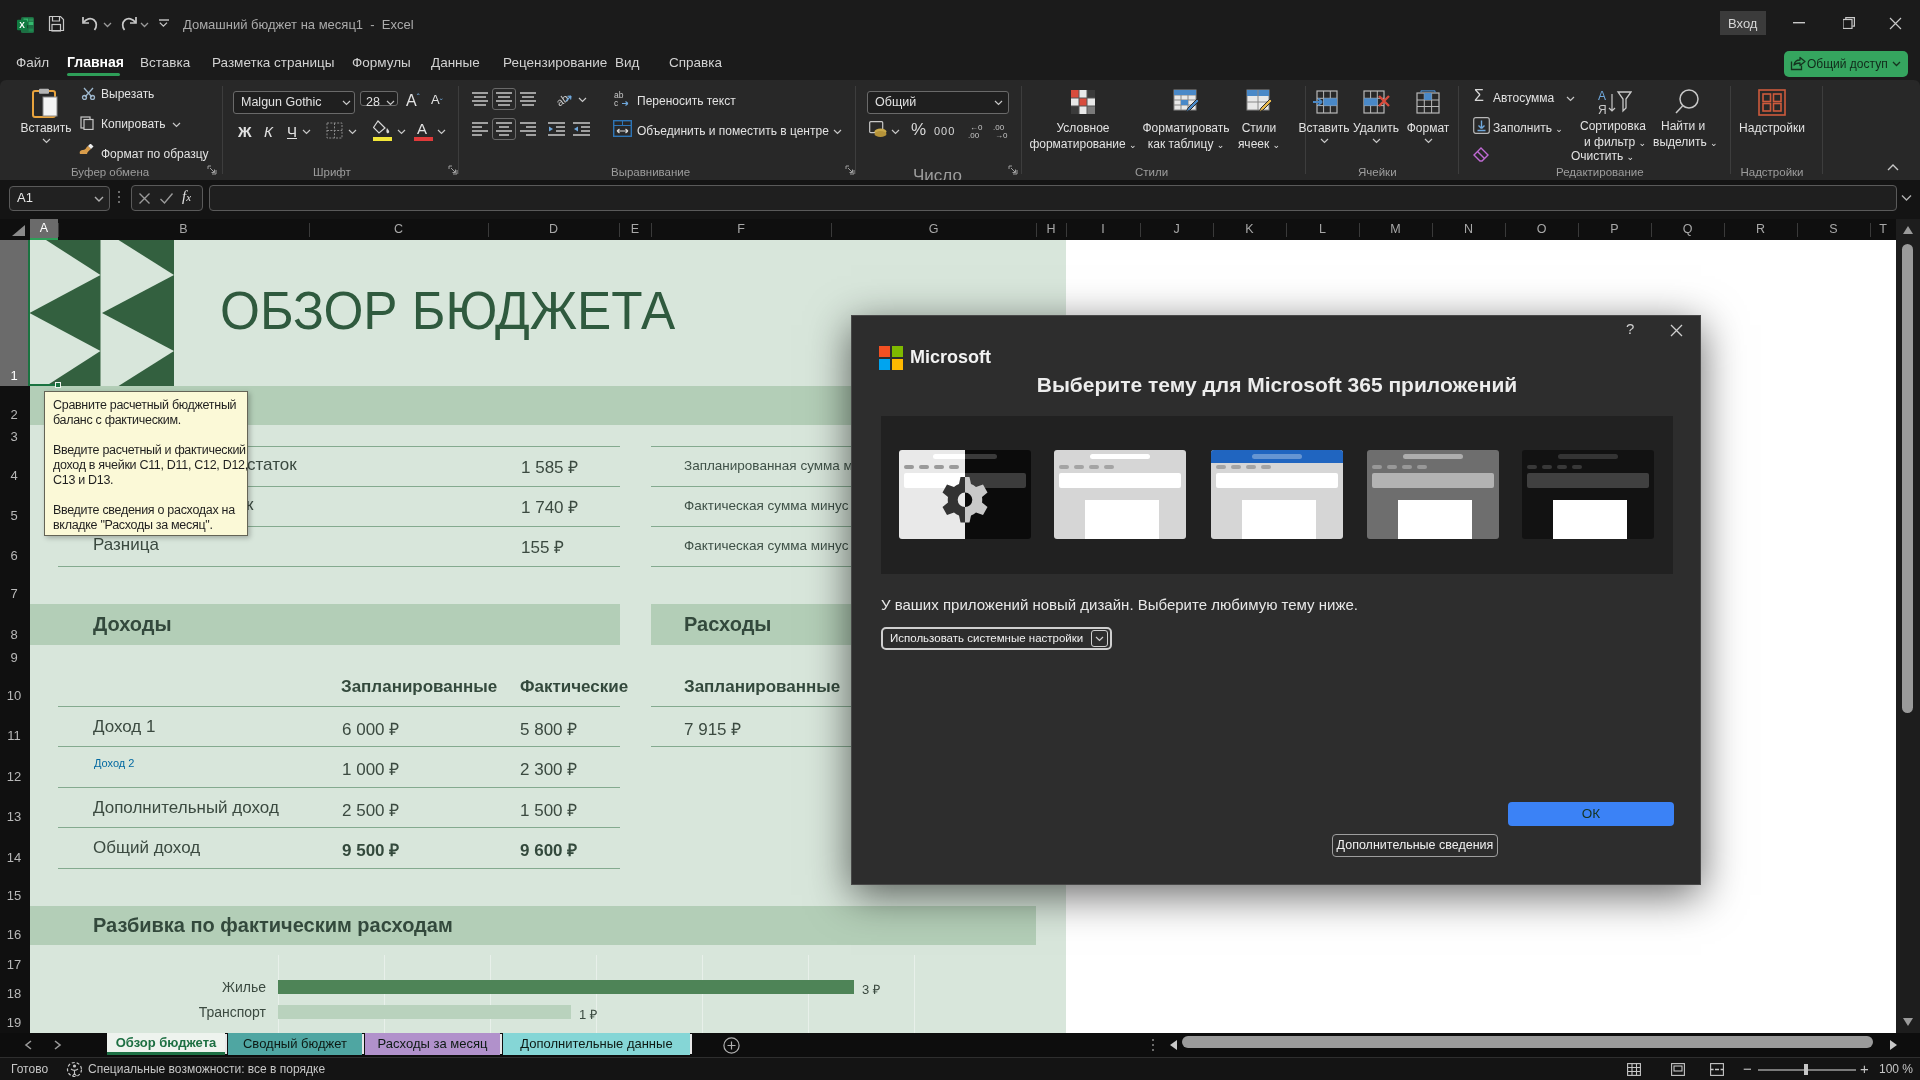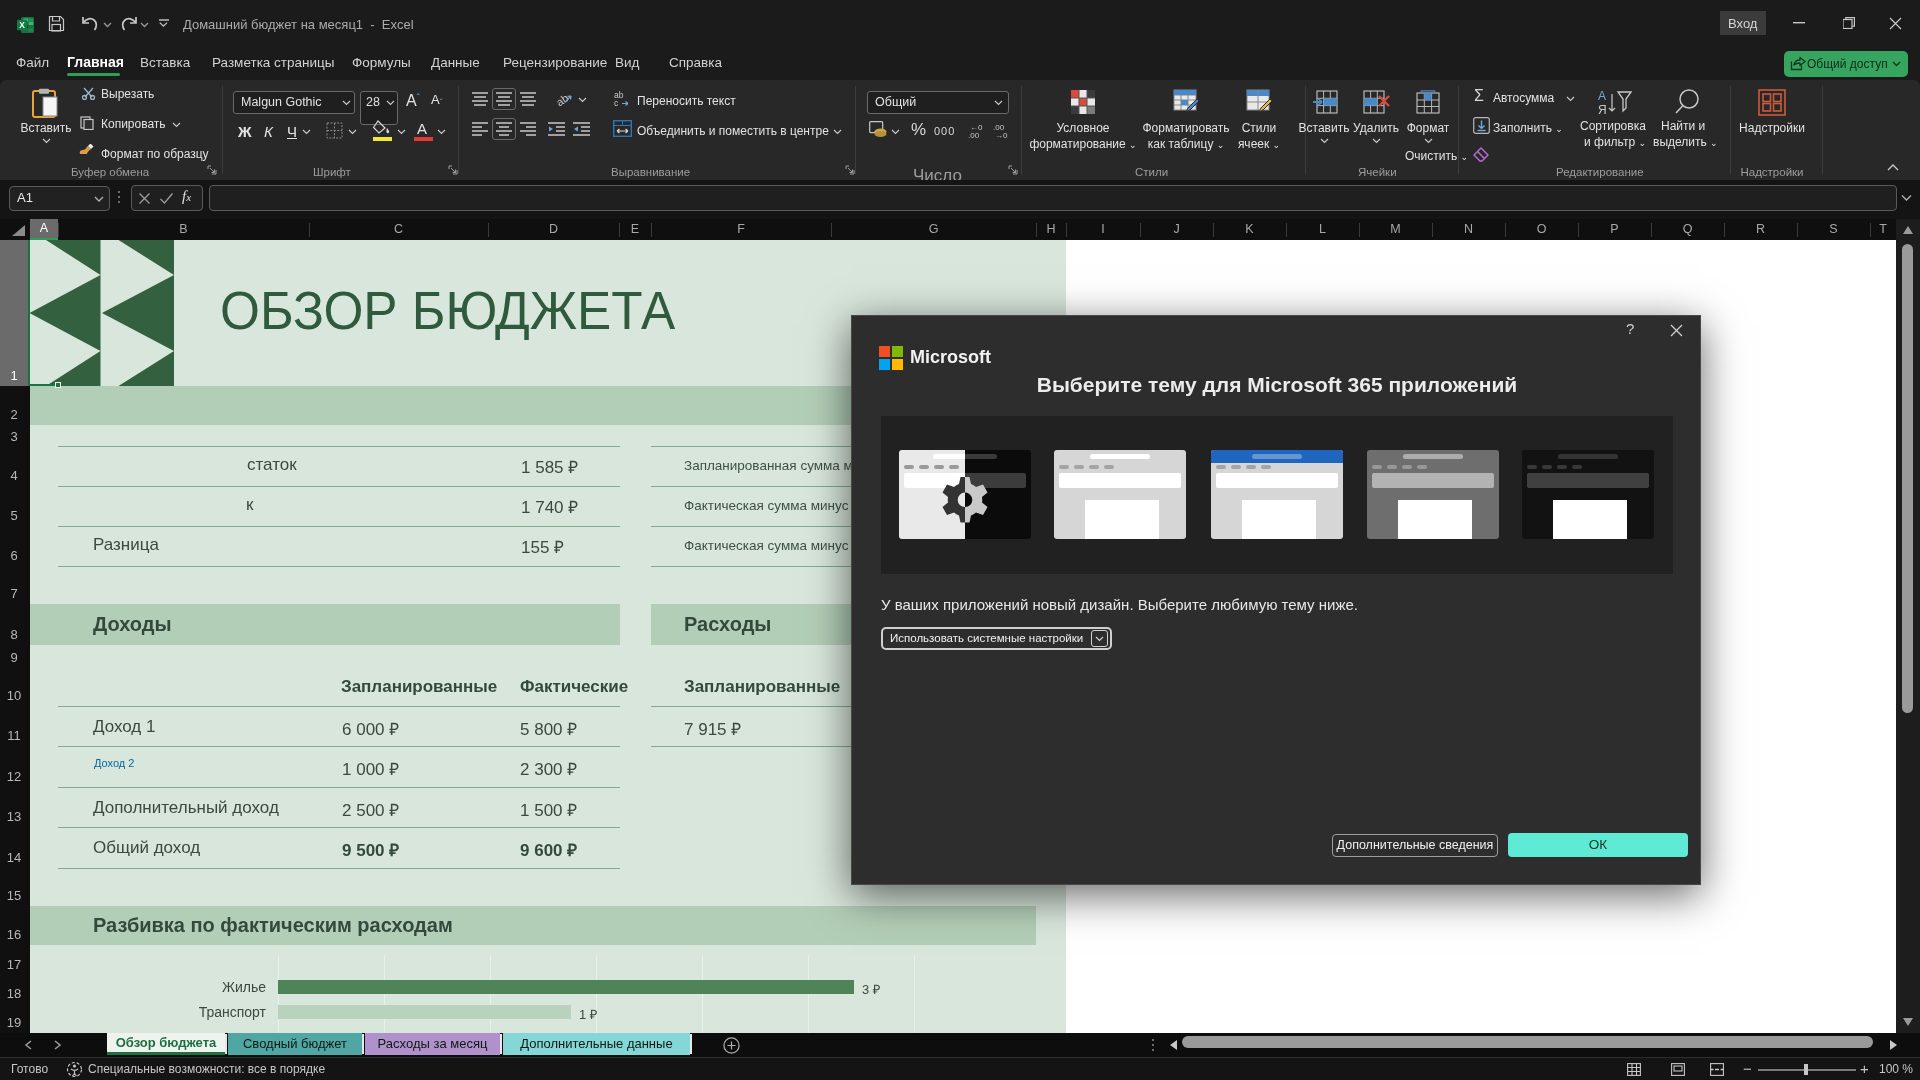--- a/index.html
+++ b/index.html
@@ -138,21 +138,21 @@
   <svg class="abs" style="left:207px;top:85px;" width="10" height="10" viewBox="0 0 10 10">
         <path d="M1 1 h3 M1 1 v3 M9 9 h-4 M9 9 v-4 M3 3 l4.5 4.5 M7.5 4.5 v3 h-3" fill="none" stroke="#9d9d9d" stroke-width="1"></path>
       </svg>
 
   <div class="abs" style="left:233px;top:11px;width:122px;height:23px;background:#1f1f1f;border:1px solid #6a6a6a;border-radius:3px;">
     <div class="abs txt" style="left:7px;top:3px;font-size:12.5px;">Malgun Gothic</div>
     <svg class="abs" style="left:108px;top:8px;" width="9" height="6" viewBox="0 0 9 6">
           <path d="M1 1 l3.5 3.5 L8 1" fill="none" stroke="#c8c8c8" stroke-width="1.2"></path>
         </svg>
   </div>
-  <div class="abs" style="left:360px;top:11px;width:38px;height:34px;background:#1f1f1f;border:1px solid #6a6a6a;border-radius:3px;">
+  <div class="abs" style="left:360px;top:11px;width:38px;height:15px;background:#1f1f1f;border:1px solid #6a6a6a;border-radius:3px;">
     <div class="abs txt" style="left:5px;top:3px;font-size:12.5px;">28</div>
     <svg class="abs" style="left:25px;top:8px;" width="9" height="6" viewBox="0 0 9 6">
           <path d="M1 1 l3.5 3.5 L8 1" fill="none" stroke="#c8c8c8" stroke-width="1.2"></path>
         </svg>
   </div>
   <div class="abs txt" style="left:406px;top:12px;font-size:16px;">А<span style="font-size:9px;vertical-align:6px;color:#6fa8dc;">ˆ</span></div>
   <div class="abs txt" style="left:431px;top:12px;font-size:13px;">А<span style="font-size:9px;vertical-align:-1px;color:#6fa8dc;">ˇ</span></div>
   <div class="abs txt" style="left:238px;top:43px;font-size:15px;font-weight:bold;">Ж</div>
   <div class="abs txt" style="left:264px;top:43px;font-size:15px;font-style:italic;">К</div>
   <div class="abs txt" style="left:287px;top:43px;font-size:15px;text-decoration:underline;">Ч</div>
@@ -337,21 +337,21 @@
       </svg>
   <svg class="abs" style="left:1473px;top:37px;" width="17" height="17" viewBox="0 0 17 17">
     <rect x="0.7" y="0.7" width="15.6" height="15.6" rx="2" fill="none" stroke="#b8b8b8" stroke-width="1.2"></rect>
     <path d="M8.5 3.5 v8 M8.5 11.5 l-3 -3 M8.5 11.5 l3 -3 M4.5 13.5 h8" stroke="#6fa8dc" stroke-width="1.4" fill="none"></path>
   </svg>
   <div class="abs txt" style="left:1493px;top:41px;">Заполнить <span style="font-size:9px;">⌄</span></div>
   <svg class="abs" style="left:1472px;top:66px;" width="18" height="16" viewBox="0 0 18 16">
     <path d="M2 9 L9 2 L16 9 L10 15 H8 z" fill="none" stroke="#c06ad4" stroke-width="1.4"></path>
     <path d="M5.5 5.5 L12.5 12.5" stroke="#c06ad4" stroke-width="1.4"></path>
   </svg>
-  <div class="abs txt" style="left:1405px;top:69px;">Очистить <span style="font-size:9px;">⌄</span></div>
+  <div class="abs txt" style="left:1571px;top:69px;">Очистить <span style="font-size:9px;">⌄</span></div>
   <svg class="abs" style="left:1598px;top:8px;" width="34" height="28" viewBox="0 0 34 28">
     <text x="0" y="12" font-size="12" fill="#6fa8dc">А</text>
     <text x="0" y="26" font-size="12" fill="#c8c8c8">Я</text>
     <path d="M11 20 l3 3 3 -3 M14 23 v-17" stroke="#c8c8c8" stroke-width="1.2" fill="none"></path>
     <path d="M20 4 h13 l-5 7 v9 l-3 3 v-12 z" fill="none" stroke="#c8c8c8" stroke-width="1.3"></path>
   </svg>
   <div class="abs txt" style="left:1580px;top:39px;">Сортировка</div>
   <div class="abs txt" style="left:1584px;top:55px;">и фильтр <span style="font-size:9px;">⌄</span></div>
   <svg class="abs" style="left:1674px;top:8px;" width="28" height="28" viewBox="0 0 28 28">
     <circle cx="15" cy="11" r="9" fill="none" stroke="#c8c8c8" stroke-width="1.5"></circle>
@@ -585,20 +585,23 @@
   <div class="abs" style="left:702px;top:715px;width:1px;height:78px;background:#e8f0ea;"></div>
   <div class="abs" style="left:808px;top:715px;width:1px;height:78px;background:#e8f0ea;"></div>
   <div class="abs" style="left:914px;top:715px;width:1px;height:78px;background:#e8f0ea;"></div>
   <div class="abs txt" style="left:186px;top:739px;width:80px;text-align:right;font-size:14px;color:#3b4a40;">Жилье</div>
   <div class="abs" style="left:278px;top:740px;width:576px;height:14px;background:#4e8457;"></div>
   <div class="abs txt" style="left:862px;top:740px;font-size:13px;color:#3b4a40;">3 ₽</div>
   <div class="abs txt" style="left:186px;top:764px;width:80px;text-align:right;font-size:14px;color:#3b4a40;">Транспорт</div>
   <div class="abs" style="left:278px;top:765px;width:293px;height:14px;background:#b9d2bd;"></div>
   <div class="abs txt" style="left:579px;top:765px;font-size:13px;color:#3b4a40;">1 ₽</div>
 
+  <div class="abs" style="left:44px;top:151px;width:204px;height:145px;background:#fbf9d7;border:1px solid #646456;box-shadow:2px 2px 5px rgba(0,0,0,0.25);font-size:12.5px;letter-spacing:-0.3px;line-height:15px;color:#1f1f1f;padding:6px 0 0 8px;white-space:nowrap;">
+    Сравните расчетный бюджетный<br>баланс с фактическим.<br><br>Введите расчетный и фактический<br>доход в ячейки C11, D11, C12, D12,<br>C13 и D13.<br><br>Введите сведения о расходах на<br>вкладке "Расходы за месяц".
+  </div>
 </div>
 
 <div class="abs" style="left:1896px;top:219px;width:24px;height:814px;background:#1d1d1d;">
   <svg class="abs" style="left:7px;top:7px;" width="10" height="8" viewBox="0 0 10 8">
         <path d="M5 0 L10 8 H0 z" fill="#9a9a9a"></path>
       </svg>
   <div class="abs" style="left:6px;top:25px;width:11px;height:469px;background:#9a9a9a;border-radius:6px;"></div>
   <svg class="abs" style="left:7px;top:799px;" width="10" height="8" viewBox="0 0 10 8">
         <path d="M5 8 L10 0 H0 z" fill="#9a9a9a"></path>
       </svg>
@@ -754,16 +757,16 @@
   <div class="abs" style="left:29px;top:311px;width:231px;height:23px;border:2px solid #cfcfcf;border-radius:5px;">
     <div class="abs txt" style="left:7px;top:3px;font-size:11.5px;color:#f0f0f0;">Использовать системные настройки</div>
     <div class="abs" style="left:208px;top:1px;width:17px;height:17px;border:1px solid #cfcfcf;border-radius:3px;">
       <svg class="abs" style="left:3px;top:5px;" width="9" height="6" viewBox="0 0 9 6">
             <path d="M1 1 l3.5 3.5 L8 1" fill="none" stroke="#cfcfcf" stroke-width="1.2"></path>
           </svg>
     </div>
   </div>
 
   <div class="abs" style="left:480px;top:518px;width:166px;height:23px;border:1px solid #9e9e9e;border-radius:4px;text-align:center;font-size:12.5px;color:#f0f0f0;line-height:21px;white-space:nowrap;">Дополнительные сведения</div>
-  <div class="abs" style="left:656px;top:517px;width:180px;height:24px;background:#5eead4;border-radius:4px;text-align:center;font-size:13.5px;color:#15331f;line-height:24px;">ОК</div>
+  <div class="abs" style="left:656px;top:486px;width:166px;height:24px;background:#3b82f6;border-radius:4px;text-align:center;font-size:13.5px;color:#15331f;line-height:24px;">ОК</div>
 </div>
 
 </div>
 
 </body></html>

